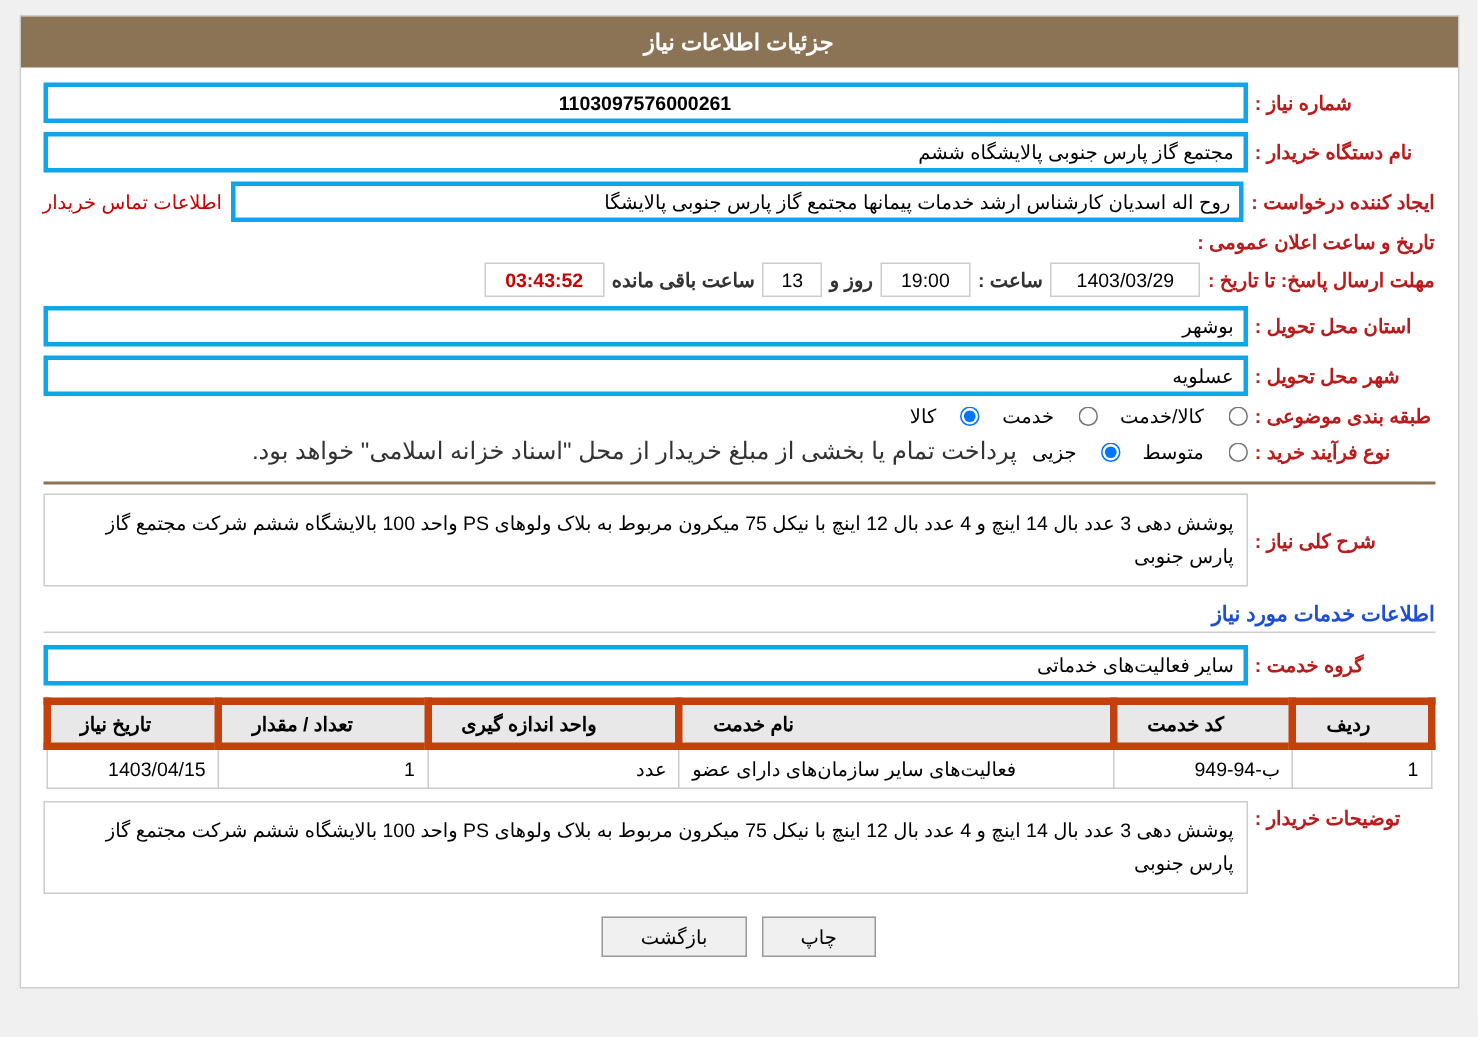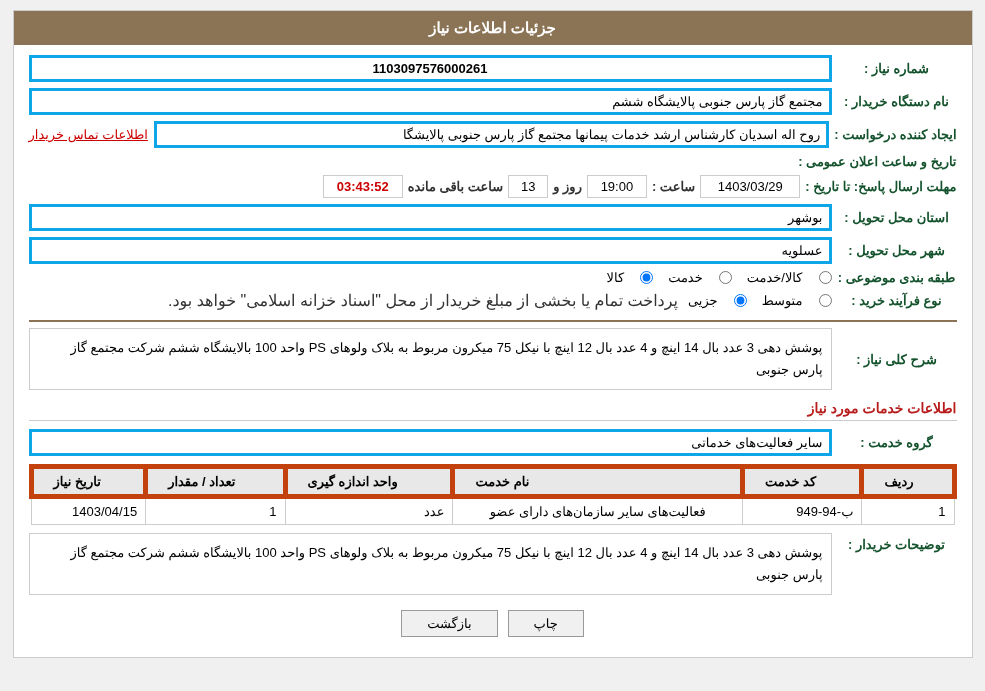--- a/index.html
+++ b/index.html
@@ -30,41 +30,40 @@
     .info-row {
       display: flex;
       align-items: center;
       margin-bottom: 6px;
       gap: 5px;
     }
     .label {
       font-weight: bold;
       white-space: nowrap;
       min-width: 120px;
-      text-align: center;
-      color: #14532d;
+      text-align: left;
+      color: #b91c1c;
     }
     .value-box {
       border: 3px solid #0ea5e9;
       background: #fff;
       padding: 3px 6px;
       min-height: 22px;
       flex: 1;
       text-align: right;
     }
     .value-box-small {
       border: 1px solid #ccc;
       background: #fff;
       padding: 3px 6px;
       min-height: 22px;
       text-align: center;
     }
     .highlight-link {
       color: #c00;
-      text-decoration: underline;
       cursor: pointer;
     }
     .small-label {
       font-weight: bold;
       white-space: nowrap;
       color: #333;
     }
     .radio-group {
       display: flex;
       gap: 15px;
@@ -76,21 +75,21 @@
       gap: 16px;
     }
     .section-divider {
       border-top: 2px solid #8B7355;
       margin: 10px 0;
       padding-top: 6px;
     }
     .section-title {
       font-weight: bold;
       font-size: 14px;
-      color: #b91c1c;
+      color: #1d4ed8;
       margin-bottom: 6px;
     }
     .description-box {
       border: 1px solid #ccc;
       padding: 8px;
       background: #fff;
       line-height: 1.7;
       text-align: right;
       min-height: 55px;
     }
@@ -266,21 +265,21 @@
             <th>نام خدمت</th>
             <th>واحد اندازه گیری</th>
             <th>تعداد / مقدار</th>
             <th>تاریخ نیاز</th>
           </tr>
         </thead>
         <tbody id="services-tbody">
         <tr>
       <td>1</td>
       <td>ب-94-949</td>
-      <td style="text-align:center;">فعالیت‌های سایر سازمان‌های دارای عضو</td>
+      <td style="text-align:left;">فعالیت‌های سایر سازمان‌های دارای عضو</td>
       <td>عدد</td>
       <td>1</td>
       <td>1403/04/15</td>
     </tr>
           </tbody>
       </table>
     </div>
 
     <div class="info-row" style="align-items:flex-start; margin-top:8px;">
       <span class="label" style="margin-top:4px;">توضیحات خریدار :</span>

